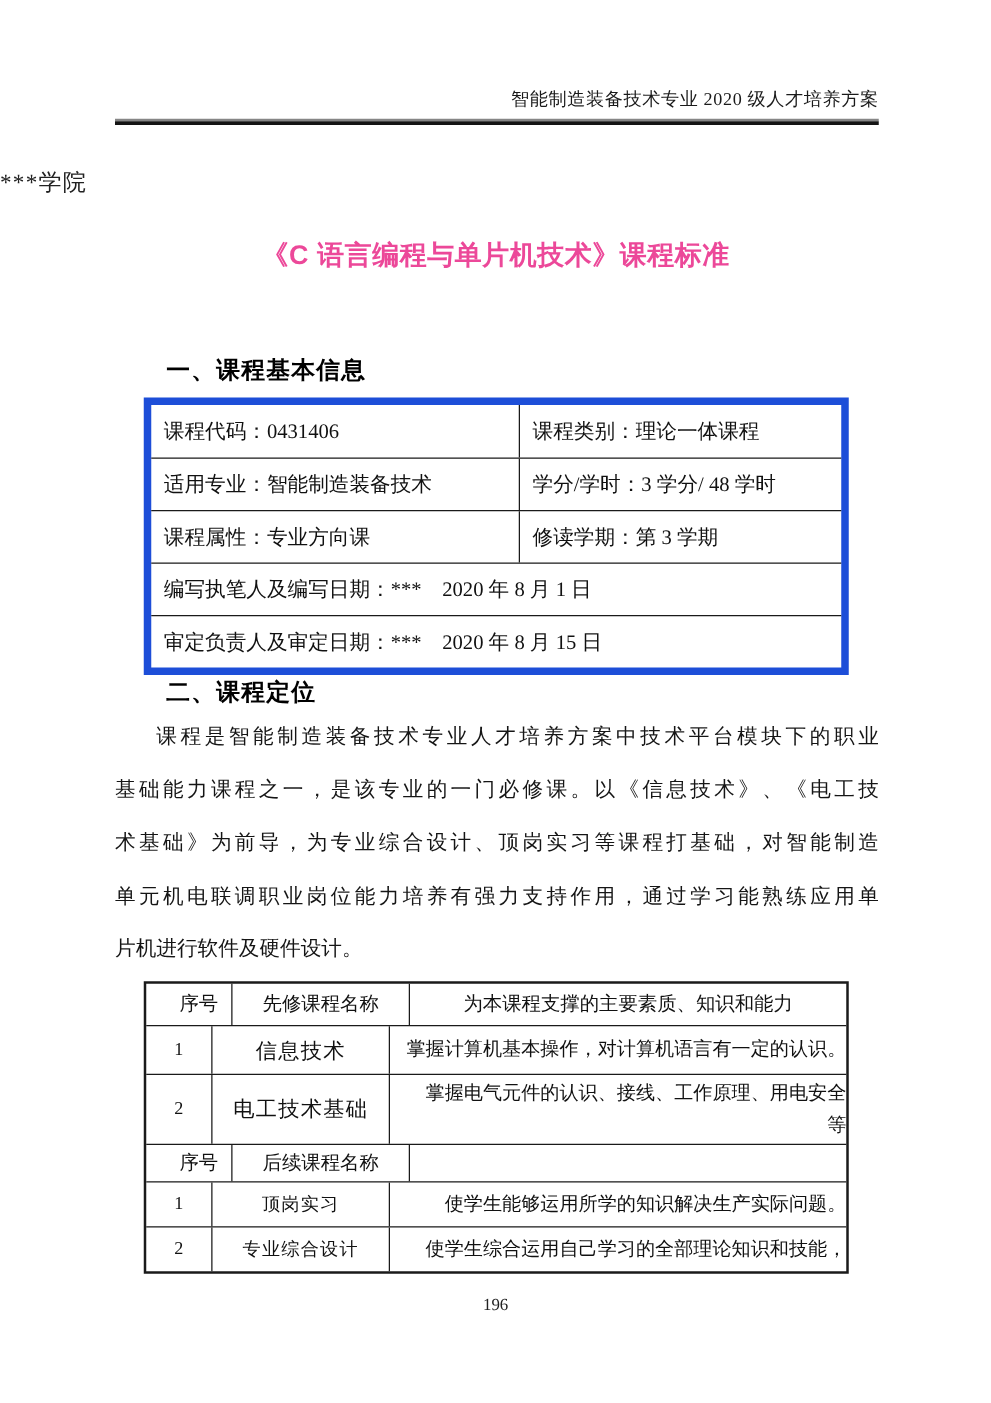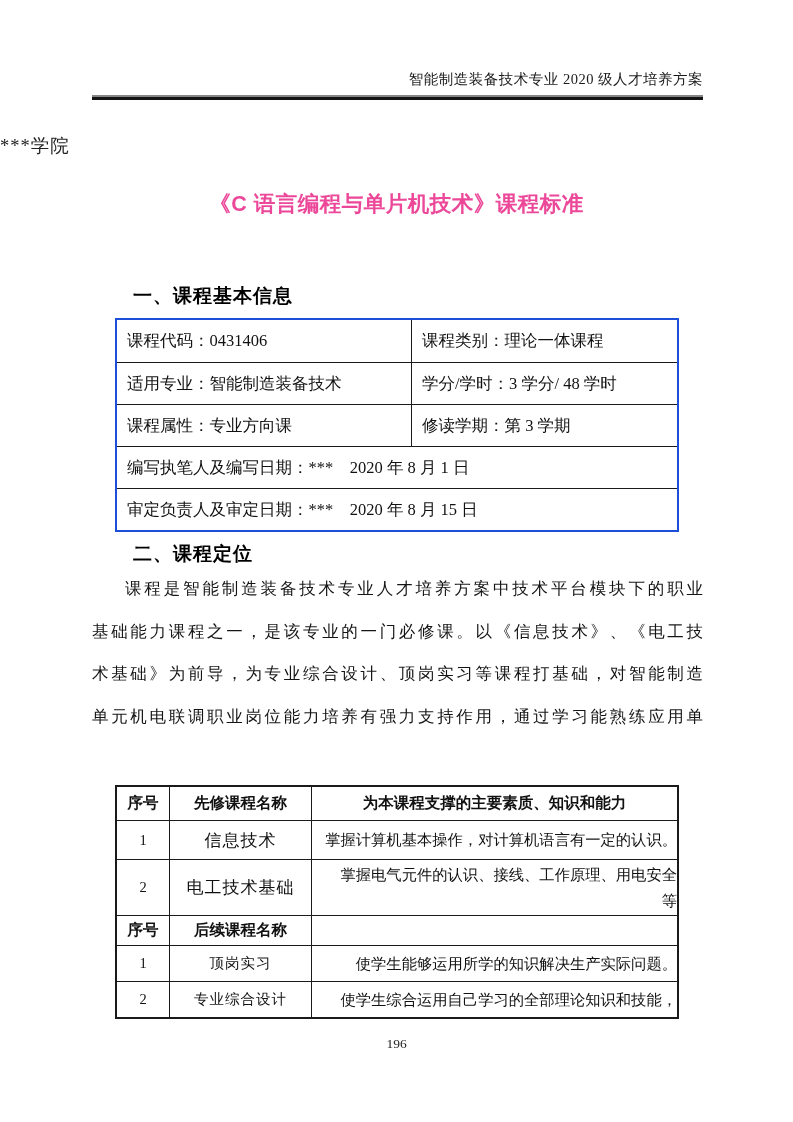--- a/index.html
+++ b/index.html
@@ -46,21 +46,21 @@
     font-family: "Liberation Sans", "DejaVu Sans", sans-serif;
     font-weight: bold; font-size: 19px; letter-spacing: 1px;
     color: #000;
   }
   .s1 { left: 133px; top: 283px; }
   .s2 { left: 133px; top: 541px; }
 
   
   .table1 {
     left: 115px; top: 318px; width: 564px;
-    border: 2px solid #1d4ed8;
+    border: 6px solid #1d4ed8;
     font-size: 16.5px;
   }
   .t1-row { display: flex; height: 42px; border-top: 1.5px solid #1a1a1a; }
   .t1-row:first-child { border-top: none; }
   .t1-cell {
     display: flex; align-items: center;
     padding-left: 10px; white-space: nowrap; overflow: hidden;
   }
   .t1-left  { width: 295px; border-right: 1.5px solid #1a1a1a; }
   .t1-right { flex: 1; }
@@ -83,21 +83,21 @@
   }
   .t2-row { display: flex; border-top: 1.5px solid #1a1a1a; }
   .t2-row:first-child { border-top: none; }
   .t2-c1 { width: 52px;  display: flex; align-items: center; justify-content: center; }
   .t2-c2 { width: 143px; display: flex; align-items: center; justify-content: center;
            border-left: 1.5px solid #1a1a1a; border-right: 1.5px solid #1a1a1a; }
   .t2-c3 { flex: 1; display: flex; flex-direction: column; justify-content: center;
            padding-left: 8px; align-items: flex-end; }
   .t2-header { height: 33px;
     font-family: "Liberation Sans", "DejaVu Sans", sans-serif;
-    font-weight: bold; font-size: 15.5px; }
+    font-weight: normal; font-size: 15.5px; padding-left: 16px; }
   .t2-header .t2-c3 { align-items: center; padding-left: 0; }
   .t2-header-2 { height: 30px; }
   .row-pre-1 { height: 39px; }
   .row-pre-2 { height: 56px; }
   .row-post  { height: 36px; }
   .t2-no   { font-size: 14.5px; }
   .name-lg { font-size: 17px; letter-spacing: 1px; }
   .name-sm { font-size: 14.5px; letter-spacing: 1px; }
   .desc    { font-size: 15.3px; }
   .desc-line { white-space: nowrap; line-height: 26px; }
@@ -139,20 +139,21 @@
   </div>
 </div>
 
 <div class="abs section-heading s2">二、课程定位</div>
 
 <div class="abs course-position">
   <div class="jline jline-first">课程是智能制造装备技术专业人才培养方案中技术平台模块下的职业</div>
   <div class="jline">基础能力课程之一，是该专业的一门必修课。以《信息技术》、《电工技</div>
   <div class="jline">术基础》为前导，为专业综合设计、顶岗实习等课程打基础，对智能制造</div>
   <div class="jline">单元机电联调职业岗位能力培养有强力支持作用，通过学习能熟练应用单</div>
+  <div class="jline jline-last">片机进行软件及硬件设计。</div>
 </div>
 
 <div class="abs table2">
   <div class="t2-row t2-header">
     <div class="t2-c1">序号</div>
     <div class="t2-c2">先修课程名称</div>
     <div class="t2-c3">为本课程支撑的主要素质、知识和能力</div>
   </div>
   <div class="t2-row row-pre-1">
     <div class="t2-c1 t2-no">1</div>

